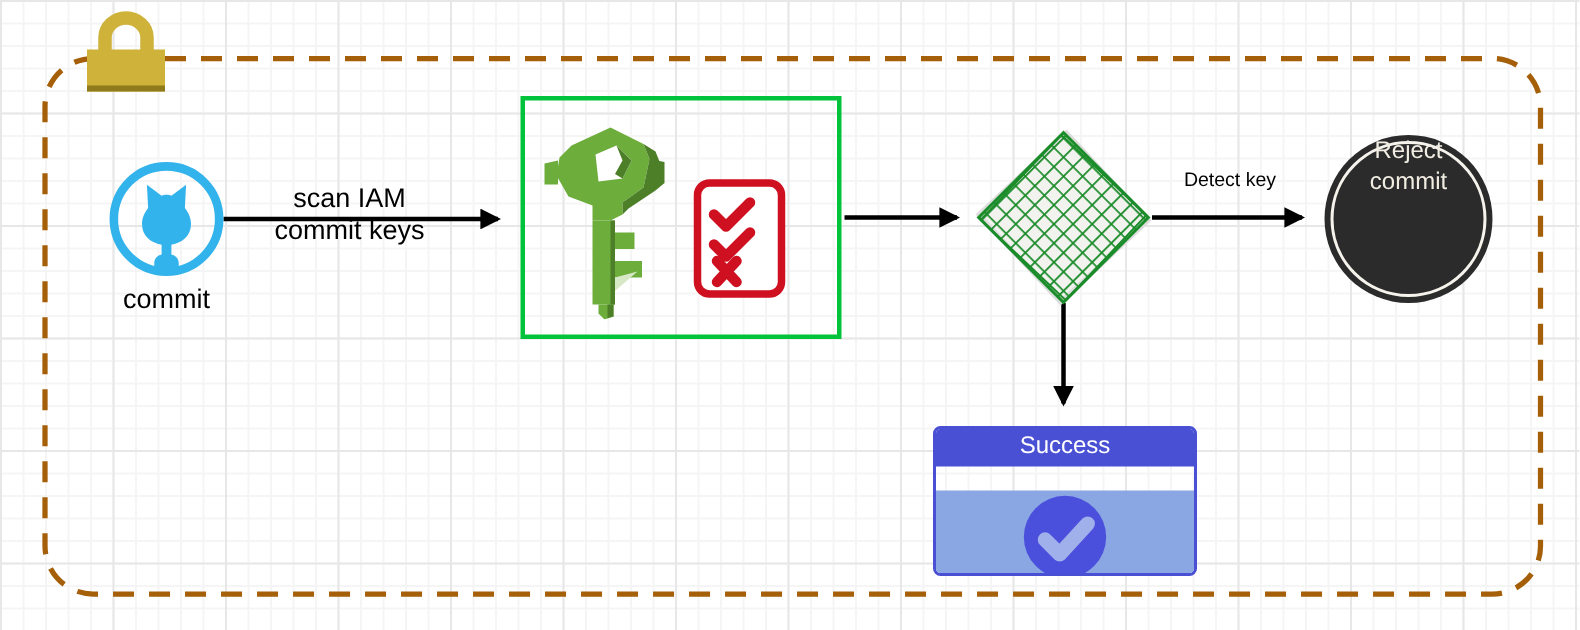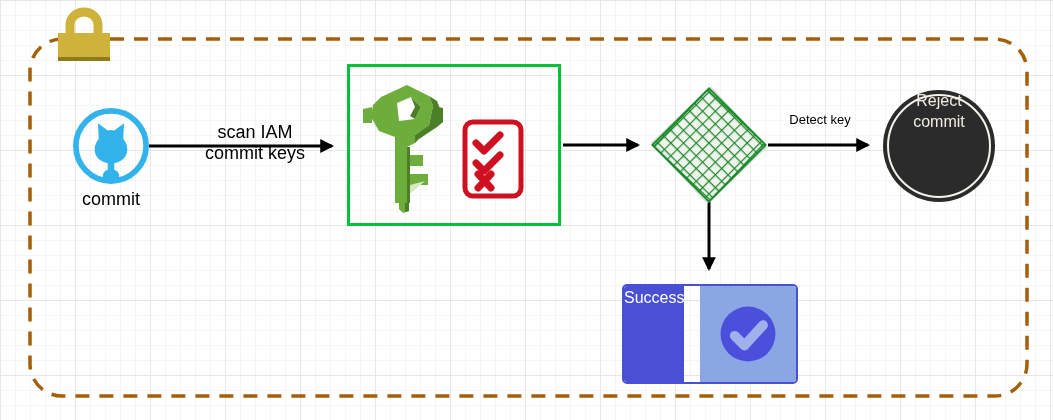--- a/index.html
+++ b/index.html
@@ -12,35 +12,35 @@
       linear-gradient(#f5f5f5 1px, transparent 1px),
       linear-gradient(90deg,#f5f5f5 1px, transparent 1px);
     background-size:75px 75px,75px 75px,15px 15px,15px 15px;
     font-family:"Liberation Sans", sans-serif;
   }
   .abs{position:absolute;}
   #edges{left:0;top:0;width:1053px;height:420px;z-index:1;}
   .node{z-index:2;}
   .label{z-index:3;color:#000;text-align:center;}
   #commit-label{left:61px;top:189px;width:100px;font-size:18px;}
-  #scan-label{left:174px;top:122px;width:162px;font-size:18px;line-height:21px;}
+  #scan-label{left:152px;top:122px;width:162px;font-size:18px;line-height:21px;}
   #detect-label{left:760px;top:112px;width:120px;font-size:13px;}
   #scanner-box{left:347px;top:64px;width:214px;height:162px;border:3px solid #00c33b;box-sizing:border-box;}
   #key-icon{left:357px;top:81px;}
   #checklist-icon{left:461px;top:118px;}
   #reject-node{
     left:883px;top:90px;width:112px;height:112px;border-radius:50%;
     background:#2b2b2b;display:flex;align-items:flex-start;justify-content:center;
   }
   #reject-ring{position:absolute;inset:4px;border:2px solid #f5f3ec;border-radius:50%;}
   #reject-text{position:relative;color:#f1ede2;font-size:16px;line-height:21px;text-align:center;}
   #success-node{
     left:622px;top:284px;width:176px;height:100px;box-sizing:border-box;
     border:2px solid #4a50d4;border-radius:5px;overflow:hidden;
-    display:flex;flex-direction:row;gap:16px;
+    display:flex;flex-direction:column;gap:16px;
   }
   #success-header{background:#4a50d4;color:#ffffff;font-size:16px;text-align:center;
     padding:3px 0 4px 0;flex:0 0 auto;}
   #success-body{background:#8ba7e3;flex:1 1 auto;display:flex;align-items:center;justify-content:center;}
   .line{display:block;}
 </style>
 </head>
 <body>
 
 <div id="canvas">

